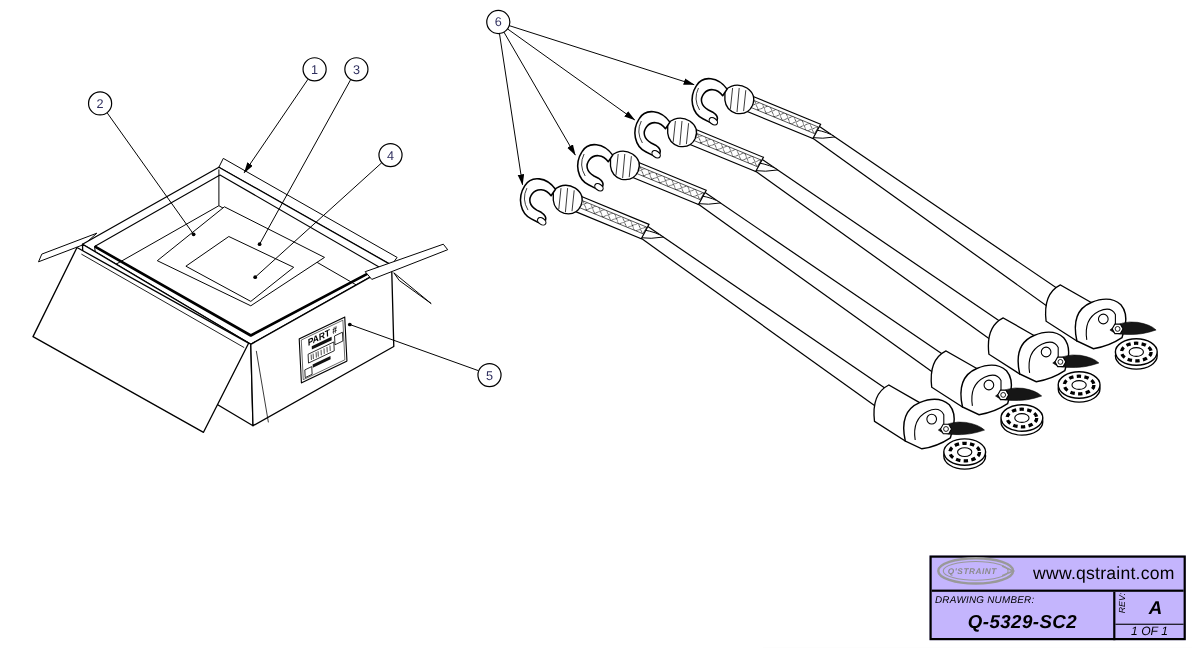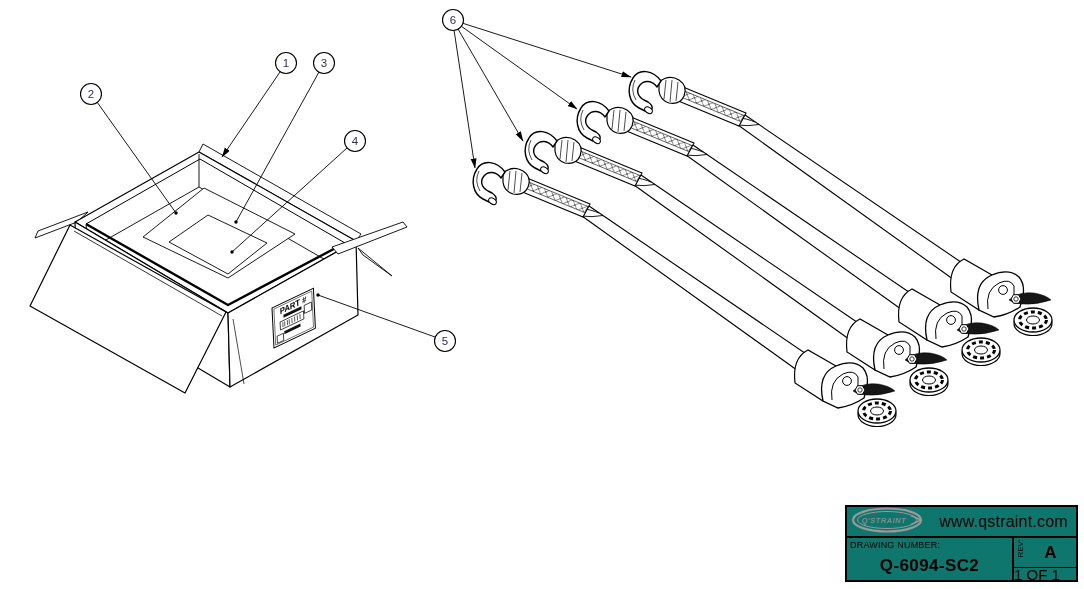--- a/index.html
+++ b/index.html
@@ -2,35 +2,35 @@
 <html><head>
 <meta charset="utf-8">
 <style>
   html,body{margin:0;padding:0;background:#e8e8e8;font-family:"Liberation Sans",sans-serif;}
   .page{position:relative;width:1084px;height:589px;background:#ffffff;overflow:hidden;}
   .page svg text{font-family:"Liberation Sans",sans-serif;}
   .callout-num{fill:#2e2e5e;font-size:11.5px;}
   .part-label-text{font-size:8.5px;font-weight:bold;fill:#000;}
   
   .tblock{position:absolute;left:845px;top:505px;width:233px;height:77px;border:2px solid #000;
-          box-sizing:border-box;background:#0f766e;color:#000;}
+          box-sizing:border-box;background:#c4b5fd;color:#000;}
   .tb-row1{height:31px;border-bottom:2px solid #000;display:flex;align-items:center;box-sizing:border-box;}
   .tb-logo{margin-left:4px;flex:0 0 80px;}
   .tb-site{flex:1;text-align:center;font-size:16px;letter-spacing:.2px;}
-  .tb-row2{display:flex;height:44px;box-sizing:border-box;}
+  .tb-row2{display:flex;height:44px;box-sizing:border-box;font-style:italic;}
   .tb-dn{flex:1;border-right:2px solid #000;box-sizing:border-box;display:flex;flex-direction:column;}
   .tb-dn-label{font-size:9px;padding:2px 0 0 3px;letter-spacing:.2px;}
   .tb-dn-num{flex:1;display:flex;align-items:center;justify-content:center;
              font-size:17px;font-weight:bold;letter-spacing:.4px;}
   .tb-rev{width:62px;display:flex;flex-direction:column;box-sizing:border-box;}
   .tb-rev-top{flex:1;display:flex;align-items:center;}
   .tb-rev-label{font-size:8px;transform:rotate(-90deg);transform-origin:center;width:10px;margin-left:1px;
                 display:inline-block;white-space:nowrap;}
   .tb-rev-val{flex:1;text-align:center;font-size:17px;font-weight:bold;line-height:26px;}
-  .tb-sheet{height:14px;border-top:1.5px solid #000;font-size:15px;text-align:left;line-height:13px;}
+  .tb-sheet{height:14px;border-top:1.5px solid #000;font-size:11px;text-align:center;line-height:13px;}
 </style>
 </head>
 <body>
 
 <div class="page">
 
 <svg width="1084" height="589" viewBox="0 0 1084 589">
   <defs>
     <pattern id="lat" width="8" height="8" patternUnits="userSpaceOnUse" patternTransform="rotate(24)">
       <path d="M0 0 L8 8 M8 0 L0 8" stroke="#222" stroke-width="0.7" fill="none"></path>
@@ -177,21 +177,21 @@
         <ellipse cx="36" cy="13" rx="29.5" ry="8.5" fill="none" stroke="#999" stroke-width="1"></ellipse>
         <text x="33" y="15.8" font-size="7.5" font-weight="bold" font-style="italic" fill="#8a8a8a" text-anchor="middle" letter-spacing="0.5">Q'STRAINT</text>
         <path d="M60 8.5 L70 13 L60 17.5" fill="none" stroke="#999" stroke-width="1.5"></path>
       </svg>
     </div>
     <div class="tb-site">www.qstraint.com</div>
   </div>
   <div class="tb-row2">
     <div class="tb-dn">
       <div class="tb-dn-label">DRAWING NUMBER:</div>
-      <div class="tb-dn-num">Q-6094-SC2</div>
+      <div class="tb-dn-num">Q-5329-SC2</div>
     </div>
     <div class="tb-rev">
       <div class="tb-rev-top">
         <span class="tb-rev-label">REV:</span>
         <span class="tb-rev-val">A</span>
       </div>
       <div class="tb-sheet">1 OF 1</div>
     </div>
   </div>
 </div>

